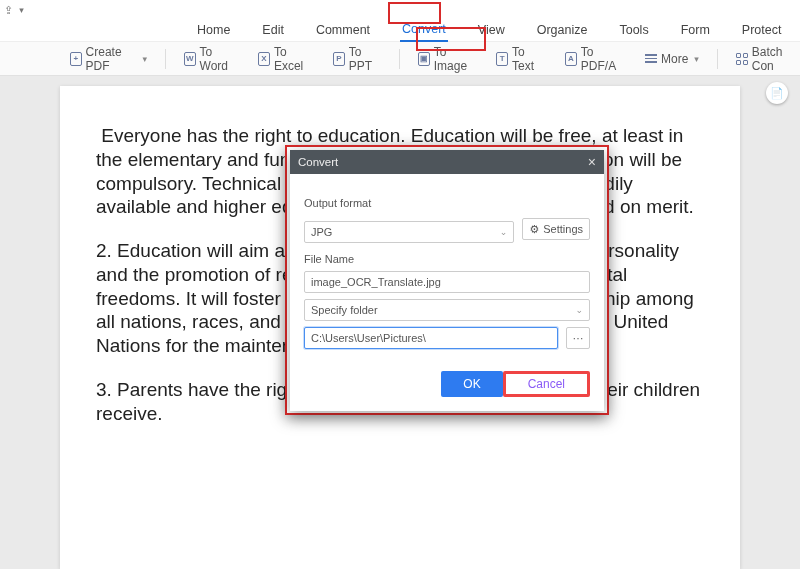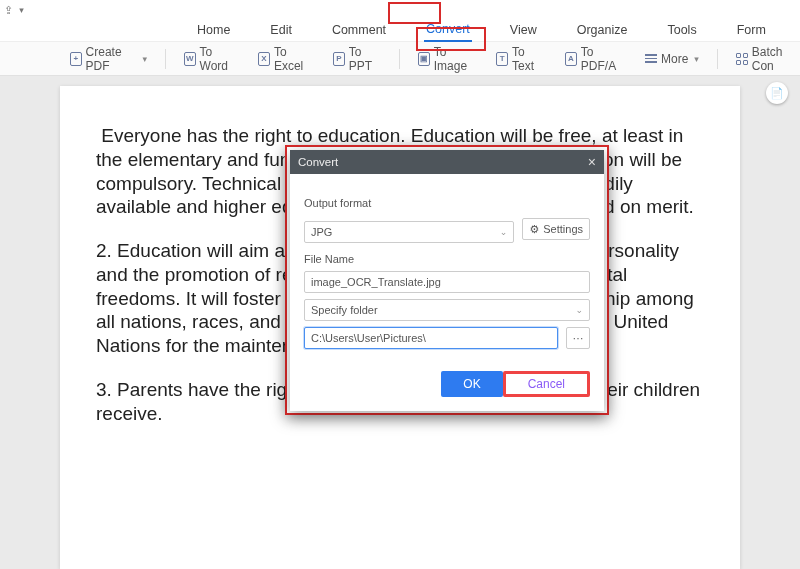--- a/index.html
+++ b/index.html
@@ -3,21 +3,21 @@
 <meta charset="utf-8">
 <style>
   * { box-sizing: border-box; margin: 0; padding: 0; font-family: -apple-system, "Segoe UI", Arial, sans-serif; }
   body { width: 800px; height: 569px; background: #f0f0f0; overflow: hidden; position: relative; }
 
   
   .titlebar { height: 20px; background: #fff; display:flex; align-items:center; padding-left:4px; gap:6px; color:#777; font-size:11px;}
   .titlebar .caret-down { font-size:9px; }
 
   
-  .menubar { height: 22px; background: #fff; display:flex; align-items:center; gap:36px; padding-left:195px; font-size:12.5px; color:#444; border-bottom:1px solid #eee;}
+  .menubar { height: 22px; background: #fff; display:flex; align-items:center; gap:28px; padding-left:195px; font-size:12.5px; color:#444; border-bottom:1px solid #eee;}
   .menubar .item { cursor:pointer; padding:2px 2px 4px 2px; }
   .menubar .item.active { color:#1d6fd8; border-bottom:2px solid #1d6fd8; }
   .menubar .search { margin-left:auto; margin-right:10px; display:flex; align-items:center; gap:4px; color:#aaa; font-size:11.5px;}
   .menubar .search .ico { width:12px; }
 
   
   .toolbar { height: 34px; background:#fafafa; display:flex; align-items:center; gap:14px; padding-left:66px; font-size:12px; color:#555; border-bottom:1px solid #e1e1e1;}
   .tb-btn { display:flex; align-items:center; gap:4px; cursor:pointer; padding:3px 4px;}
   .tb-btn .ico { width:14px; height:14px; border:1.2px solid #6a7aa0; border-radius:2px; display:flex; align-items:center; justify-content:center; font-size:8px; color:#6a7aa0; font-weight:bold;}
   .tb-btn .caret { font-size:9px; margin-left:2px; color:#888;}

